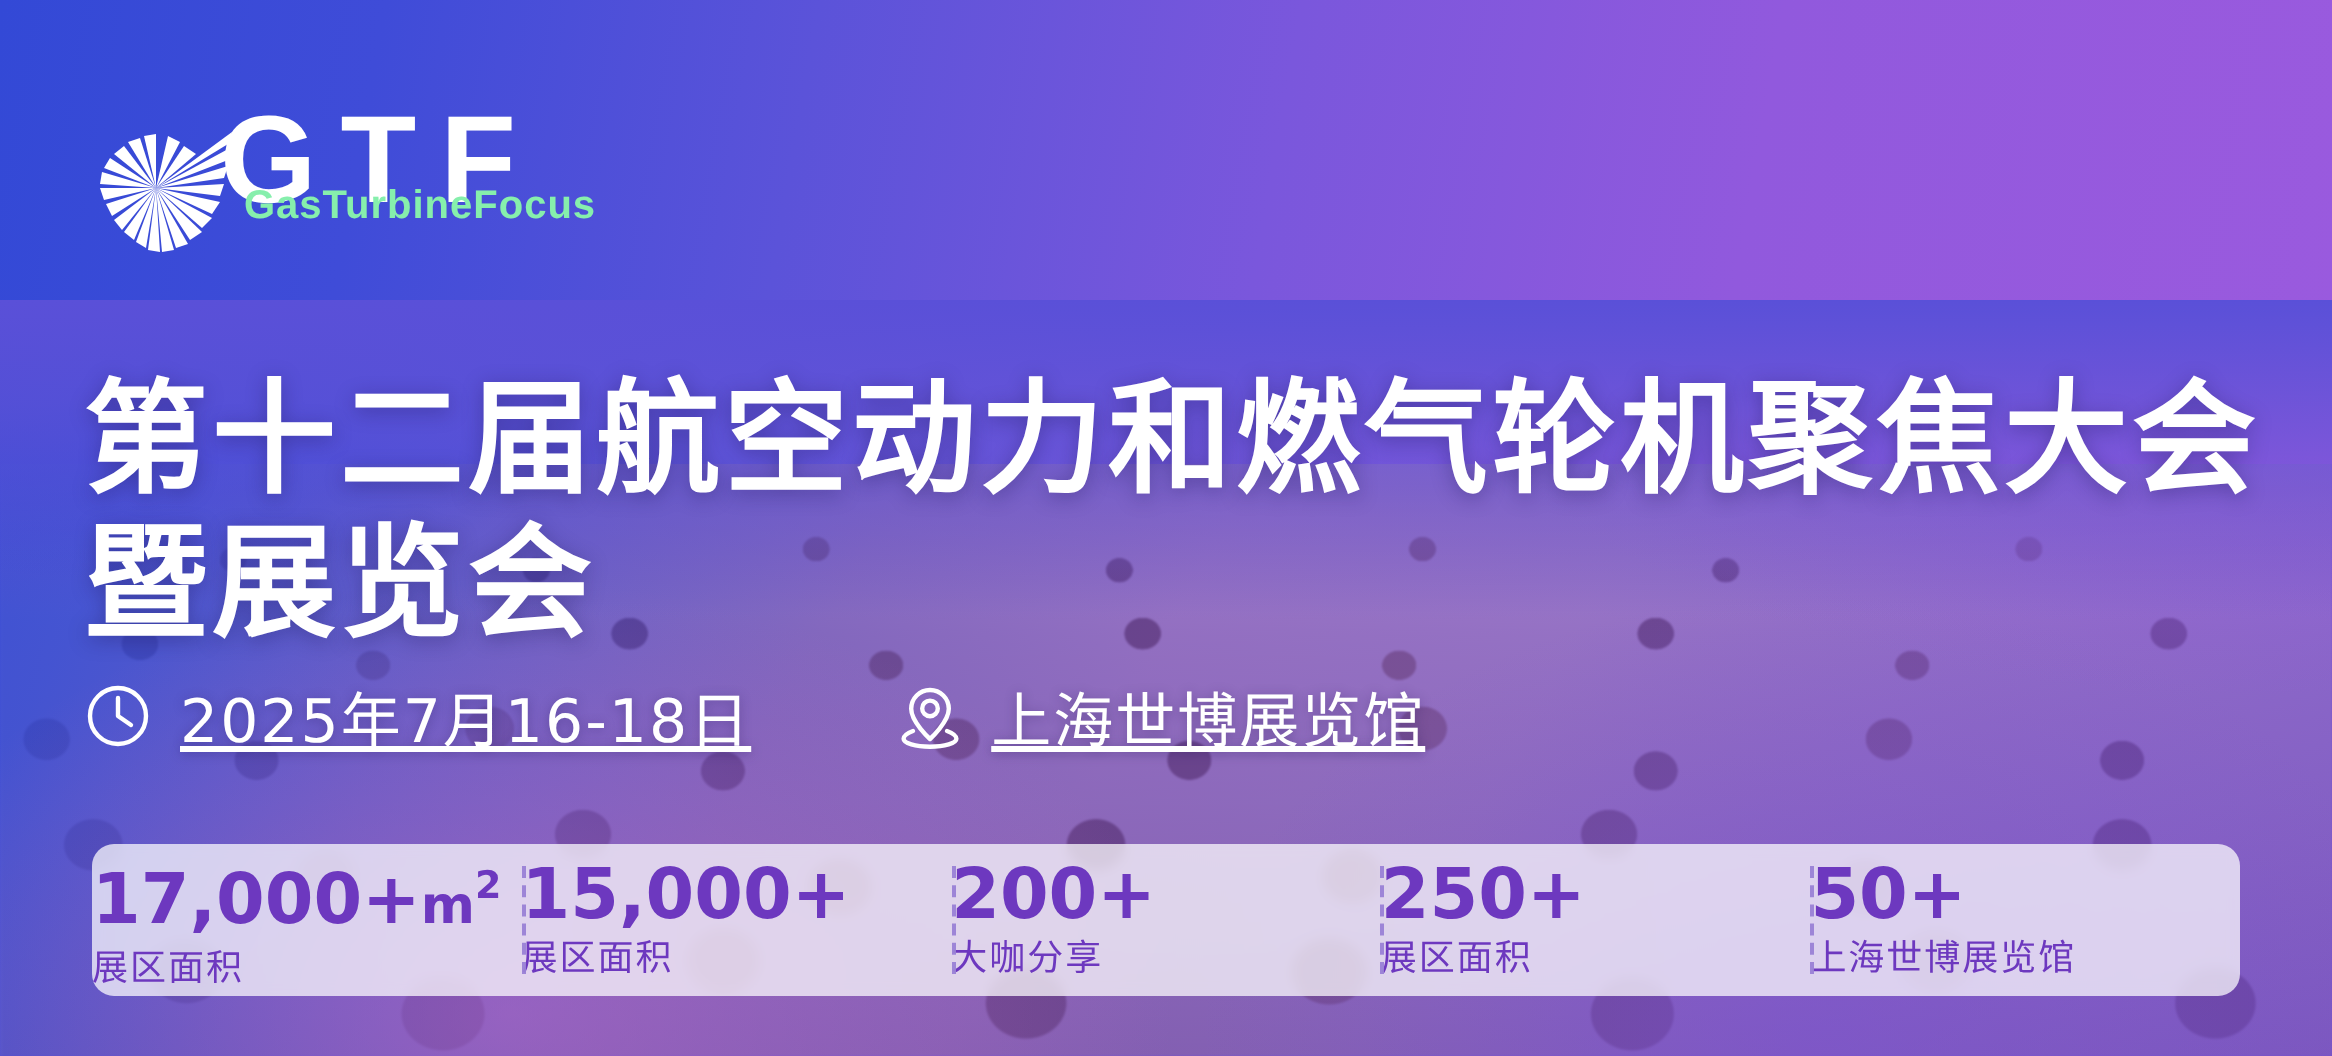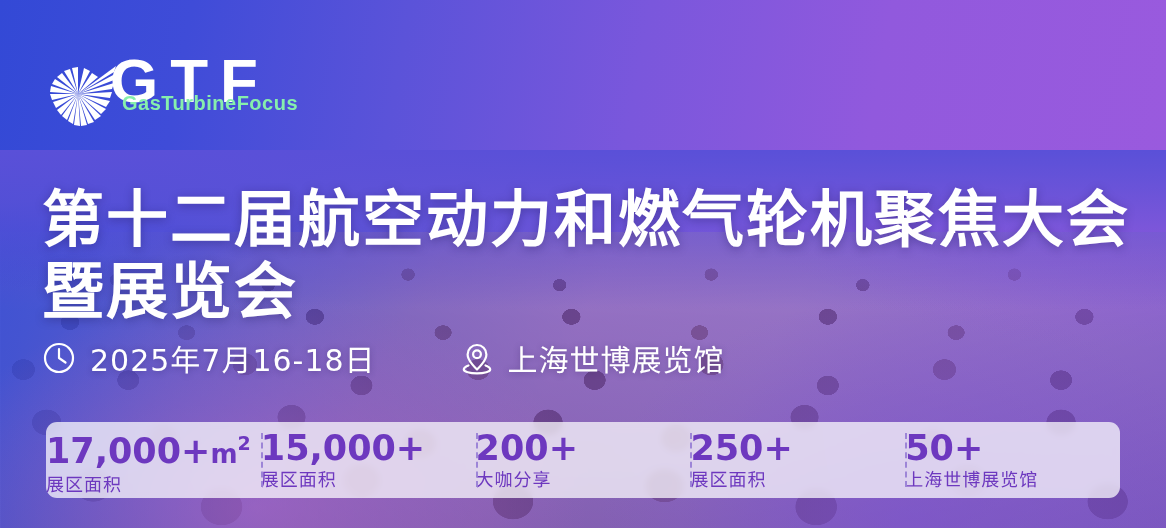--- a/index.html
+++ b/index.html
@@ -137,22 +137,23 @@
     color:#fff;font-weight:700;
     font-size:62px;line-height:72px;letter-spacing:2px;
     font-family:Liberation Mono, monospace;
     text-shadow:0 2px 10px rgba(30,20,80,.35);
   }
   .title-l2{display:block;}
 
   
   .meta{
     position:absolute;left:42px;top:336px;
-    display:flex;align-items:center;gap:16px;
+    display:flex;align-items:center;gap:4px;
     color:#fff;
+    text-decoration:underline;
   }
   .meta-item{display:flex;align-items:center;}
   .meta-item + .meta-item{margin-left:68px;}
   .meta-ico{width:34px;height:34px;flex:0 0 34px;margin-right:14px;}
   .meta-txt{
     font-size:30px;font-weight:400;letter-spacing:1px;color:#fff;
     font-family:"DejaVu Sans","Liberation Sans",sans-serif;
     white-space:nowrap;
     text-shadow:0 1px 6px rgba(40,25,90,.35);
   }

